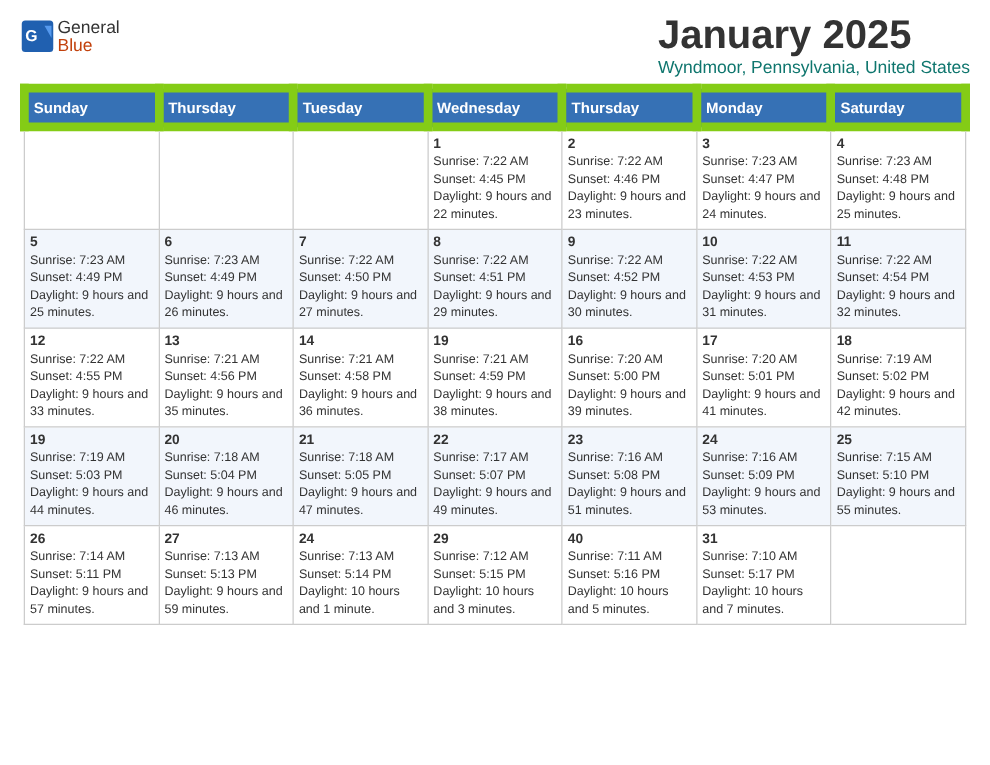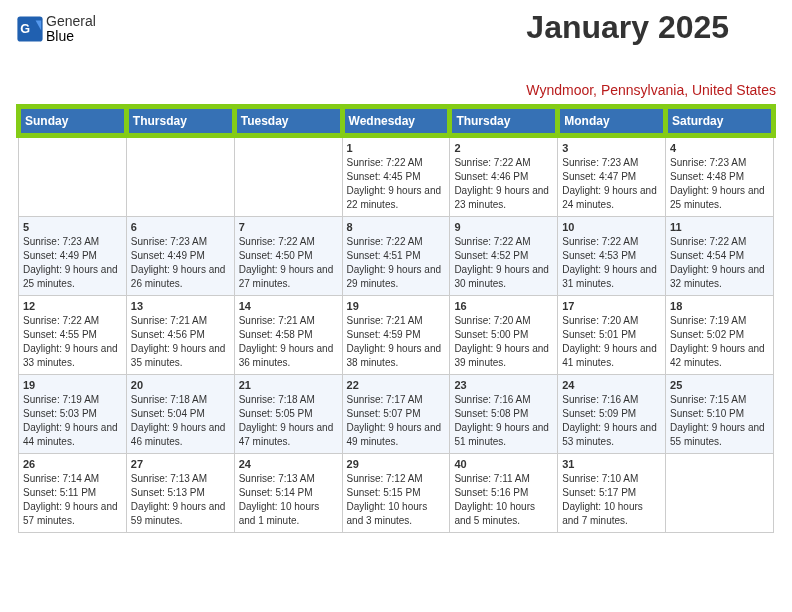--- a/index.html
+++ b/index.html
@@ -26,53 +26,52 @@
     }
     .logo-text {
       font-size: 14px;
       font-weight: normal;
       line-height: 1.1;
     }
     .logo-text .general {
       color: #333;
     }
     .logo-text .blue {
-      color: #000000;
+      color: #c2410c;
     }
     .logo-icon {
       width: 28px;
       height: 28px;
       margin-right: 2px;
     }
     .title-block {
     }
     .month-title {
       font-size: 32px;
       font-weight: bold;
       color: #333;
       line-height: 1.1;
     }
     .subtitle {
       font-size: 14px;
-      color: #b91c1c;
-      margin-top: 37px;
+      color: #0f766e;
     }
     table {
       width: 100%;
       border-collapse: collapse;
       border: 1px solid #aaa;
     }
     thead tr th {
       background-color: #3671b5;
       color: #fff;
       font-size: 12px;
       font-weight: bold;
       padding: 5px 4px;
       text-align: left;
-      border: 5px solid #84cc16;
+      border: 7px solid #84cc16;
     }
     tbody tr td {
       vertical-align: top;
       border: 1px solid #ccc;
       padding: 4px 4px;
       font-size: 10.5px;
       color: #333;
       min-height: 80px;
       width: calc(100% / 7);
     }

